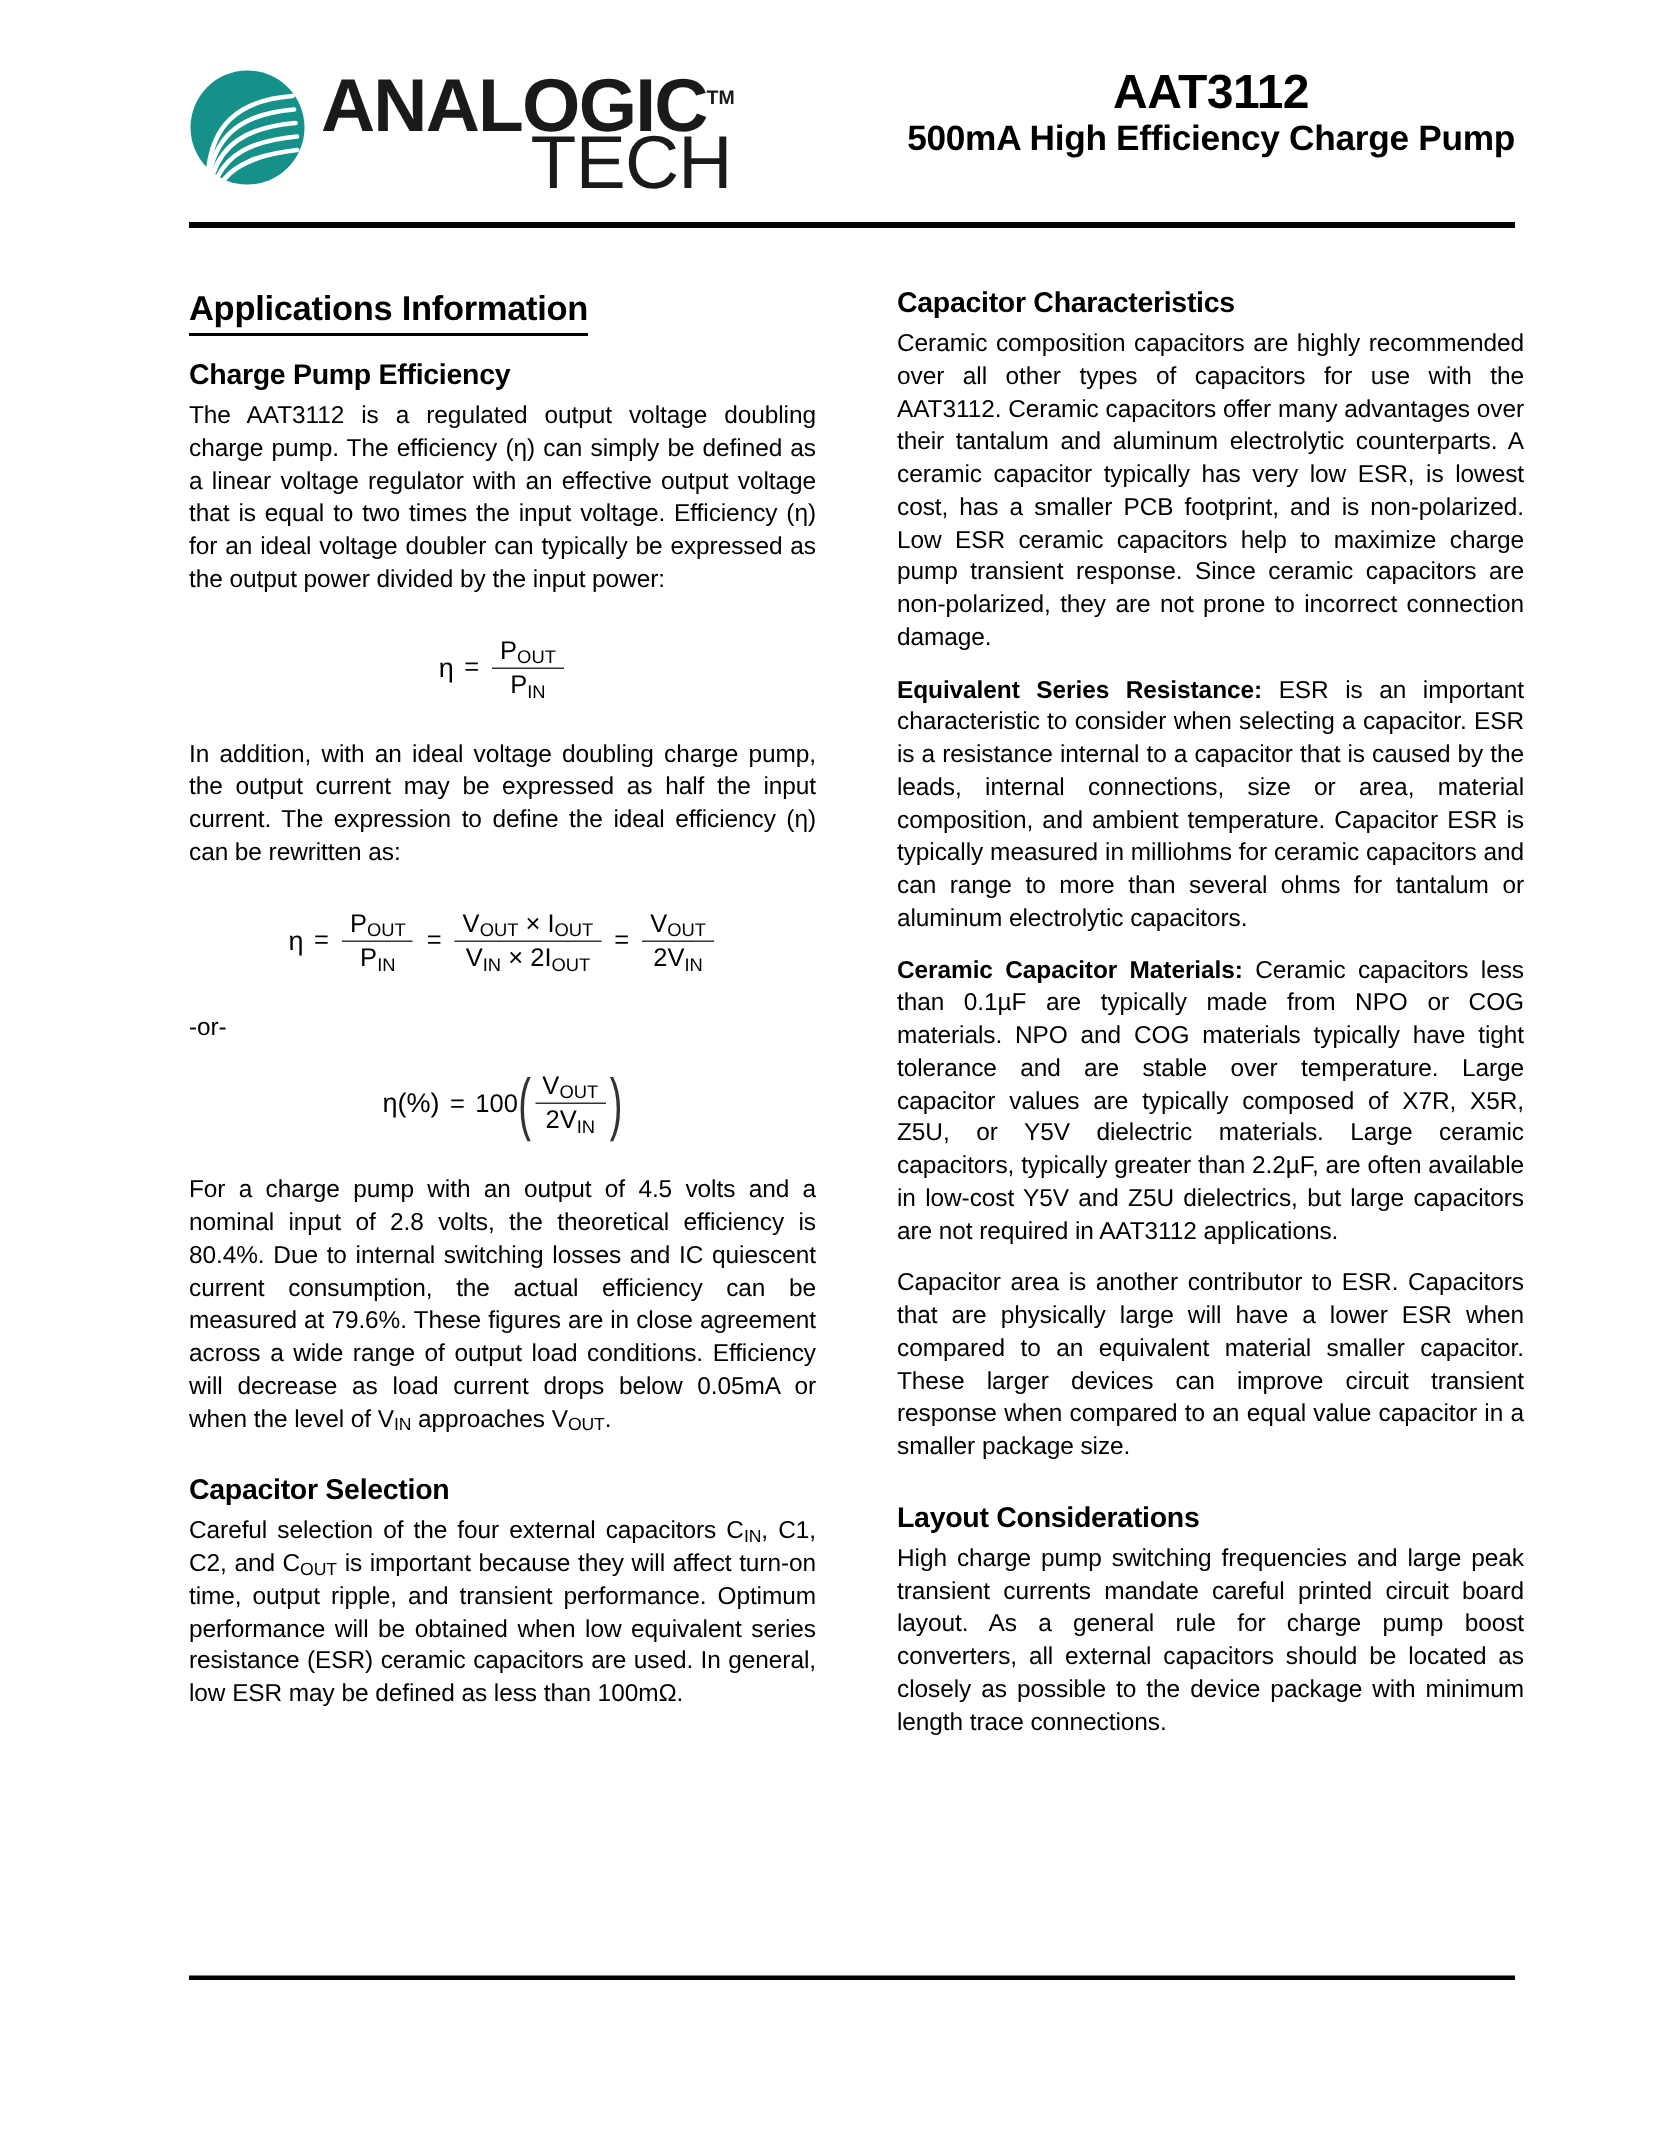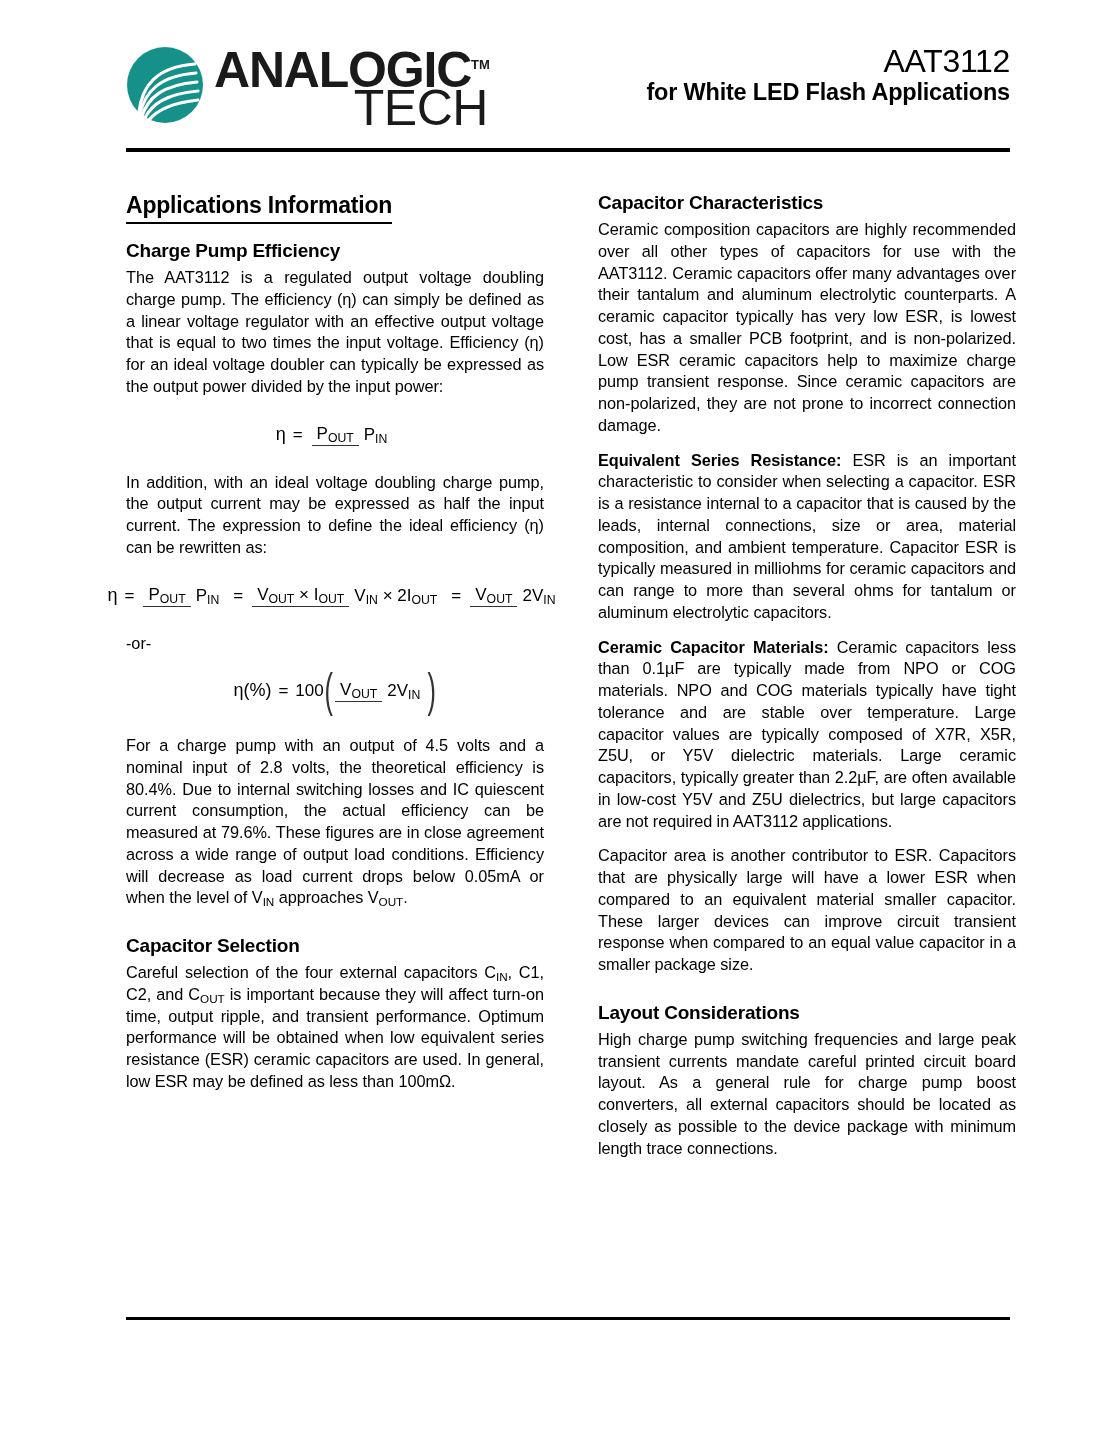--- a/index.html
+++ b/index.html
@@ -81,24 +81,25 @@
     margin-right: 2px;
     white-space: nowrap;
   }
 
   .title-block {
     text-align: right;
     padding-top: 6px;
   }
   .title-part {
     font-size: 32px;
-    font-weight: normal;
+    font-weight: bold;
     letter-spacing: -0.3px;
     line-height: 1.08;
     white-space: nowrap;
+    text-align: center;
   }
   .title-sub {
     font-size: 23.5px;
     font-weight: bold;
     letter-spacing: -0.2px;
     line-height: 1.18;
     white-space: nowrap;
   }
 
   .header-rule {
@@ -163,20 +164,21 @@
     align-items: center;
     font-size: 17px;
     margin: 26px 0 26px 0;
     letter-spacing: 0;
   }
   .eq .greek { font-size: 18px; }
   .eq .op { margin: 0 7px; }
 
   .frac {
     display: inline-flex;
+    flex-direction: column;
     align-items: center;
     vertical-align: middle;
     margin: 0 2px;
   }
   .frac .num {
     padding: 0 5px 1px 5px;
     border-bottom: 1.4px solid #333;
     white-space: nowrap;
   }
   .frac .den {
@@ -249,21 +251,21 @@
         </svg>
       </div>
       <div class="logo-words">
         <div class="logo-analogic"><span>ANALOGIC</span><span class="logo-tm">TM</span></div>
         <div class="logo-tech">TECH</div>
       </div>
     </div>
 
     <div class="title-block">
       <div class="title-part">AAT3112</div>
-      <div class="title-sub">for White LED Flash Applications</div>
+      <div class="title-sub">500mA High Efficiency Charge Pump</div>
     </div>
   </div>
   <div class="header-rule"></div>
 
   <div class="col col-left">
 
     <h1 class="section-title">Applications Information</h1>
 
     <h2 class="sub-title">Charge Pump Efficiency</h2>
 

